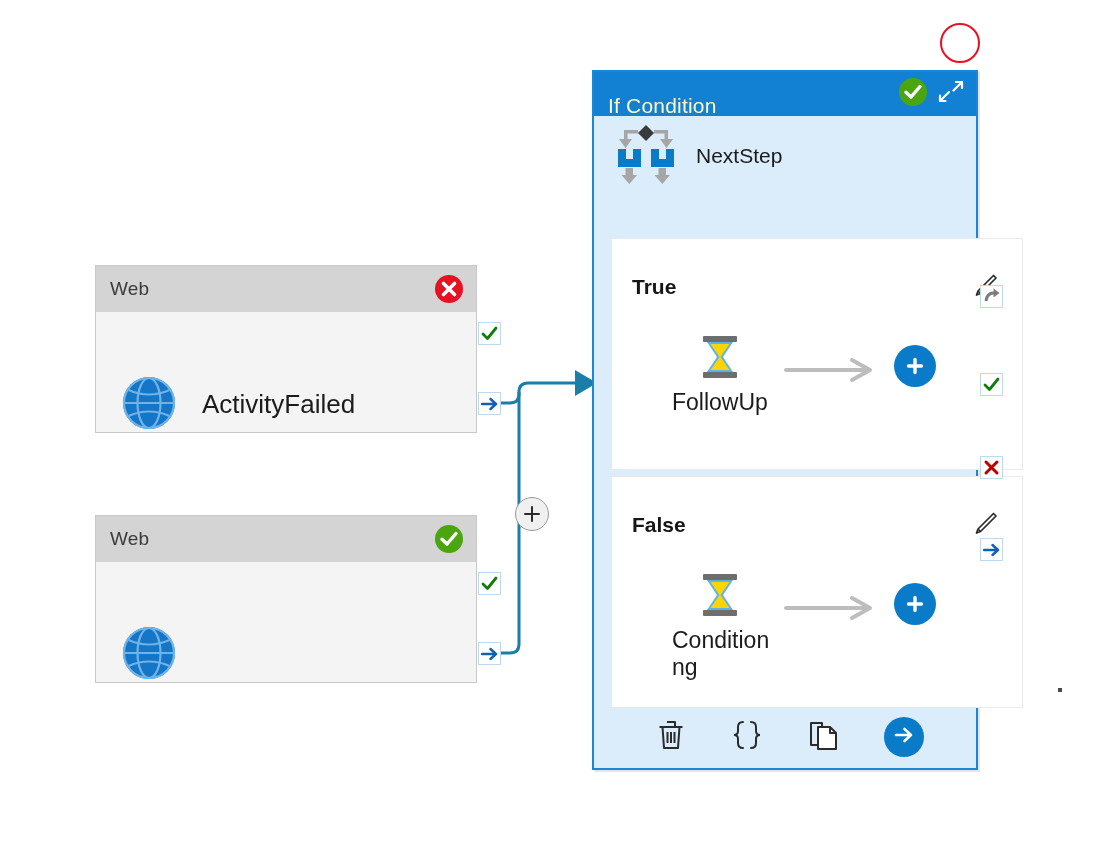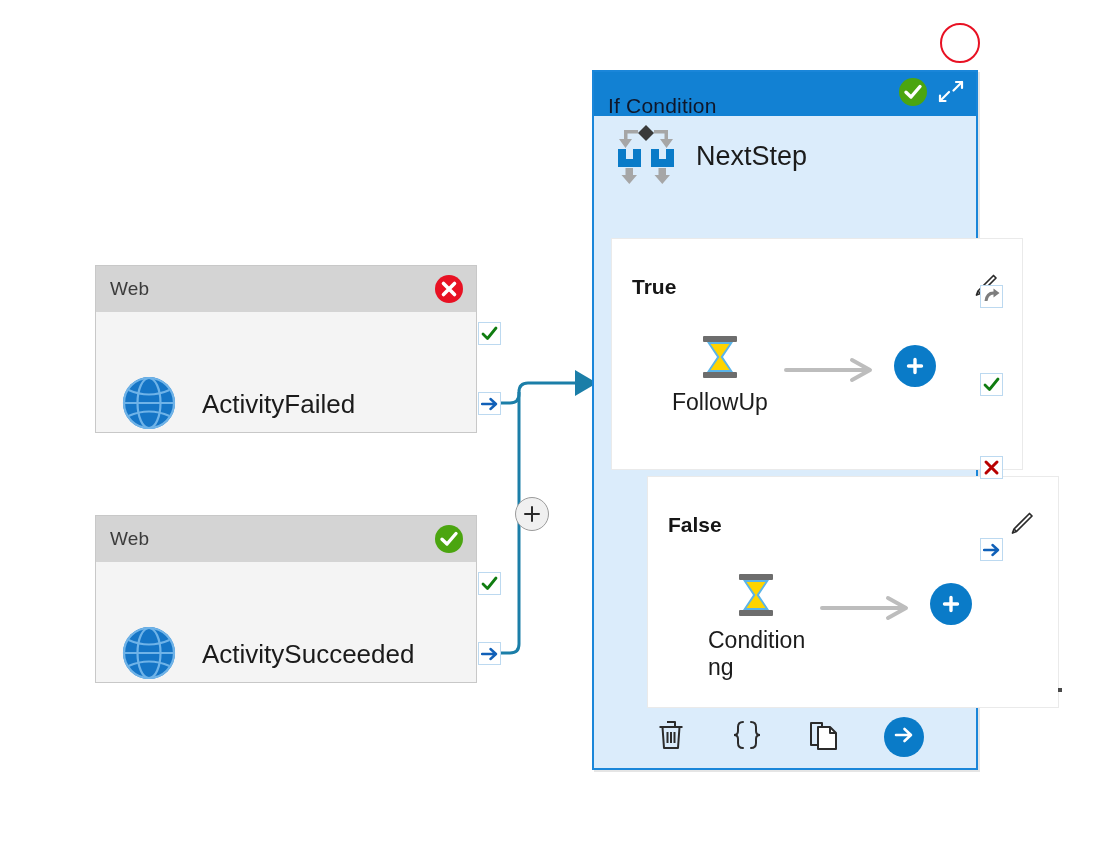--- a/index.html
+++ b/index.html
@@ -72,34 +72,34 @@
   }
   .if-header{
     height:44px;
     background:#1281d3;
     display:flex;align-items:center;
     padding:0 10px 0 14px;
     box-sizing:border-box;
     position:relative;
   }
   .if-title{
-    color:#0f172a;font-size:21px;letter-spacing:.2px;margin-top:24px;
+    color:#fef9c3;font-size:21px;letter-spacing:.2px;margin-top:24px;
   }
   .if-header-tools{
     position:absolute;right:10px;top:0;bottom:0;
     display:flex;align-items:center;gap:8px;
   }
   .if-sub{
     height:80px;
     display:flex;align-items:center;
     padding-left:20px;
     box-sizing:border-box;
     gap:18px;
   }
-  .if-sub-name{font-size:27px;color:#1b1b1b;}
+  .if-sub-name{font-size:21px;color:#1b1b1b;}
 
   .branch-card{
     position:absolute;
     left:17px;
     width:412px;
     background:#ffffff;
     border:1px solid #eaeaea;
     box-sizing:border-box;
   }
   .branch-head{
@@ -230,21 +230,20 @@
           <circle cx="29" cy="29" r="26" fill="#1575c6"></circle>
           <g fill="none" stroke="#6fb3e8" stroke-width="2.2">
             <circle cx="29" cy="29" r="25"></circle>
             <ellipse cx="29" cy="29" rx="11.5" ry="25"></ellipse>
             <line x1="4" y1="29" x2="54" y2="29"></line>
             <path d="M8.5 16 Q29 25 49.5 16"></path>
             <path d="M8.5 42 Q29 33 49.5 42"></path>
           </g>
         </svg>
       </span>
-      <span class="act-name">ActivitySucceeded</span>
     </div>
   </div>
 
   <div class="chip" style="left:478px;top:572px;">
     <svg width="17" height="17" viewBox="0 0 17 17">
       <path d="M2 9 L6.5 13.5 L15 3" fill="none" stroke="#107c10" stroke-width="2.8" stroke-linecap="round" stroke-linejoin="round"></path>
     </svg>
   </div>
   <div class="chip" style="left:478px;top:642px;">
     <svg width="18" height="16" viewBox="0 0 18 16">
@@ -335,21 +334,21 @@
           </svg>
         </div>
         <div class="plusbtn">
           <svg width="20" height="20" viewBox="0 0 20 20">
             <path d="M10 3.5 L10 16.5 M3.5 10 L16.5 10" stroke="#ffffff" stroke-width="3.4" stroke-linecap="round"></path>
           </svg>
         </div>
       </div>
     </div>
 
-    <div class="branch-card" style="top:404px;height:232px;margin-left:36px;">
+    <div class="branch-card" style="top:404px;height:232px;">
       <span class="branch-head">False</span>
       <span class="branch-pencil">
         <svg width="30" height="30" viewBox="0 0 30 30">
           <g fill="none" stroke="#2b2b2b" stroke-width="1.7" stroke-linejoin="round">
             <path d="M23.5 4.5 L26 7 L10.5 22.5 L6.5 24 L8 20 Z"></path>
             <path d="M8 20 L10.5 22.5"></path>
           </g>
         </svg>
       </span>
       <div class="branch-row">

